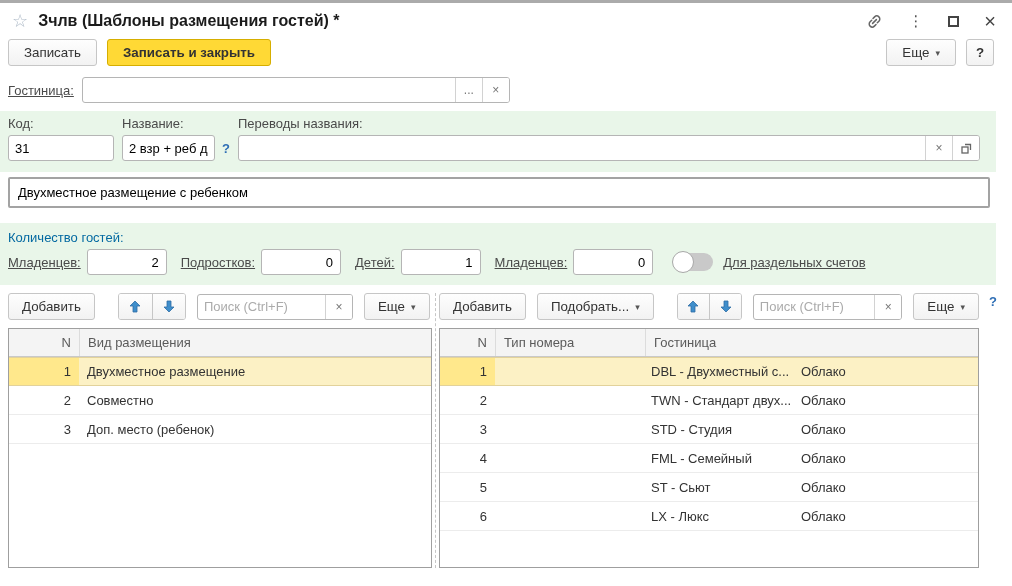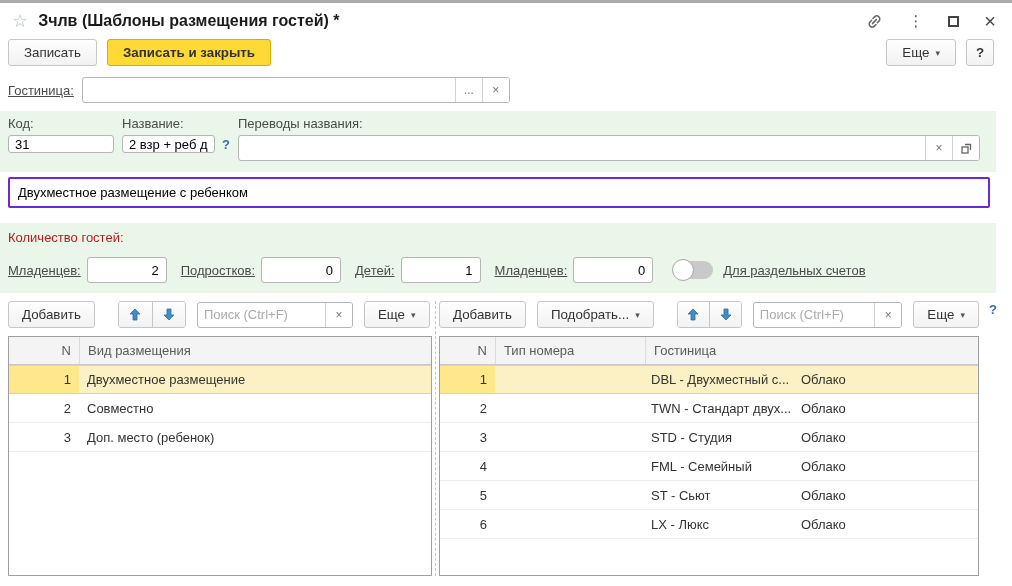--- a/index.html
+++ b/index.html
@@ -33,31 +33,31 @@
   .hotel-row { display:flex; align-items:center; gap:8px; padding:5px 14px 8px 8px; }
   .fld-label { color:#4a4a4a;text-decoration:underline; }
   .input-group { display:flex; align-items:stretch; height:26px; border:1px solid #b5b5b5; border-radius:3px; background:#fff; overflow:hidden; }
   .input-group input { border:none; outline:none; padding:0 6px; font:inherit; flex:1; min-width:0; background:transparent; }
   .ig-btn { display:flex; align-items:center; justify-content:center; width:27px; border-left:1px solid #d2d2d2; color:#777; background:#fff; cursor:pointer; font-size:12px; }
   .hotel-group { width:428px; }
   
   .band { background:#e9f6e9; padding:5px 16px 11px 8px; width:996px; }
   .band1 { display:flex; gap:8px; }
   .fld label { display:block; margin-bottom:4px; color:#4a4a4a; }
-  .txt-input { height:18px; border:1px solid #b5b5b5; border-radius:3px; padding:0 6px; font:inherit; background:#fff; outline:none; }
+  .txt-input { height:26px; border:1px solid #b5b5b5; border-radius:3px; padding:0 6px; font:inherit; background:#fff; outline:none; }
   .name-wrap { display:flex; align-items:center; gap:7px; }
   .help-blue { color:#2e6eb5; font-weight:bold; cursor:pointer; }
   .fld-translations { flex:1; }
   
   .desc-block { padding:5px 22px 8px 8px; }
   .desc-block label { display:block; margin-bottom:4px; color:#4a4a4a; }
-  .desc-input { width:100%; height:31px; border:2px solid #6d28d9; border-radius:2px; padding:0 8px; font:inherit; outline:none; }
+  .desc-input { width:100%; height:31px; border:2px solid #a3a3a3; border-radius:2px; padding:0 8px; font:inherit; outline:none; }
   
   .band2 { margin-top:7px; padding:7px 16px 10px 8px; }
-  .band-title { color:#b91c1c; margin-bottom:12px; }
+  .band-title { color:#0369a1; margin-bottom:4px; }
   .guest-row { display:flex; align-items:center; }
   .guest-row .fld-label { margin-right:6px; }
   .num-input { width:80px; height:26px; border:1px solid #b5b5b5; border-radius:3px; text-align:right; padding:0 7px; font:inherit; outline:none; margin-right:14px; }
   .toggle { width:40px; height:18px; border-radius:9px; background:#c9c9c9; position:relative; margin:0 10px 0 6px; cursor:pointer; flex:none; }
   .knob { position:absolute; left:-1px; top:-2px; width:22px; height:22px; border-radius:50%; background:#fff; border:1px solid #a8a8a8; }
   
   .tables-section { display:flex; align-items:stretch; padding:8px 0 0 8px; }
   .panel { display:flex; flex-direction:column; }
   .panel-left { width:424px; }
   .panel-right { width:540px; }

